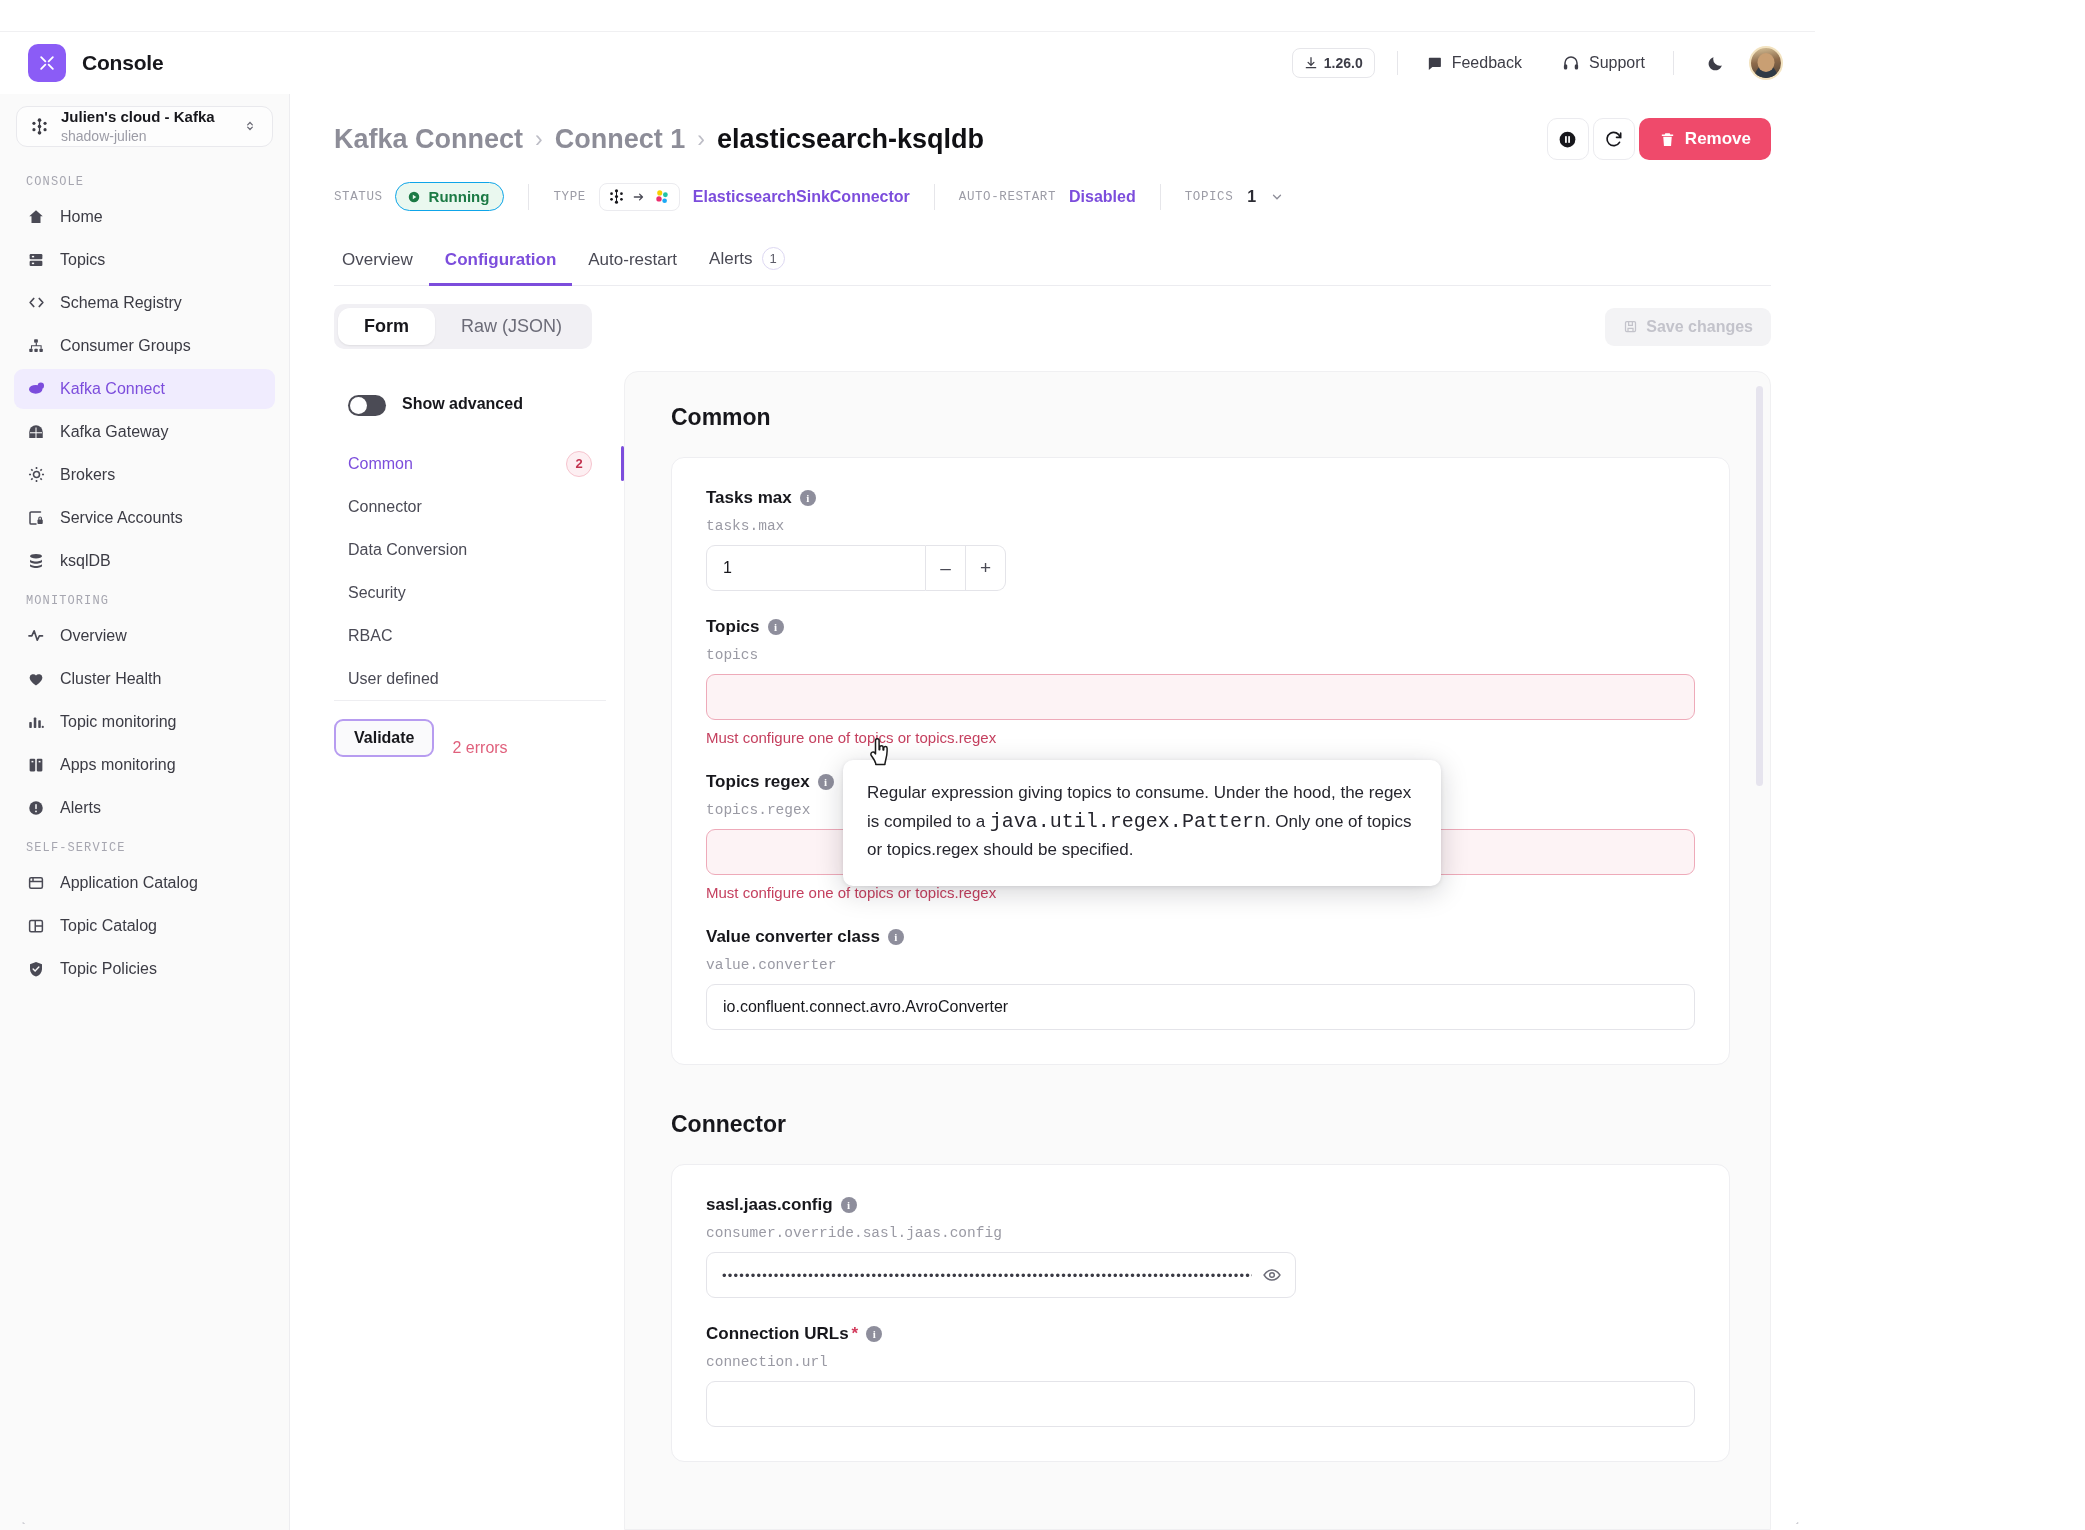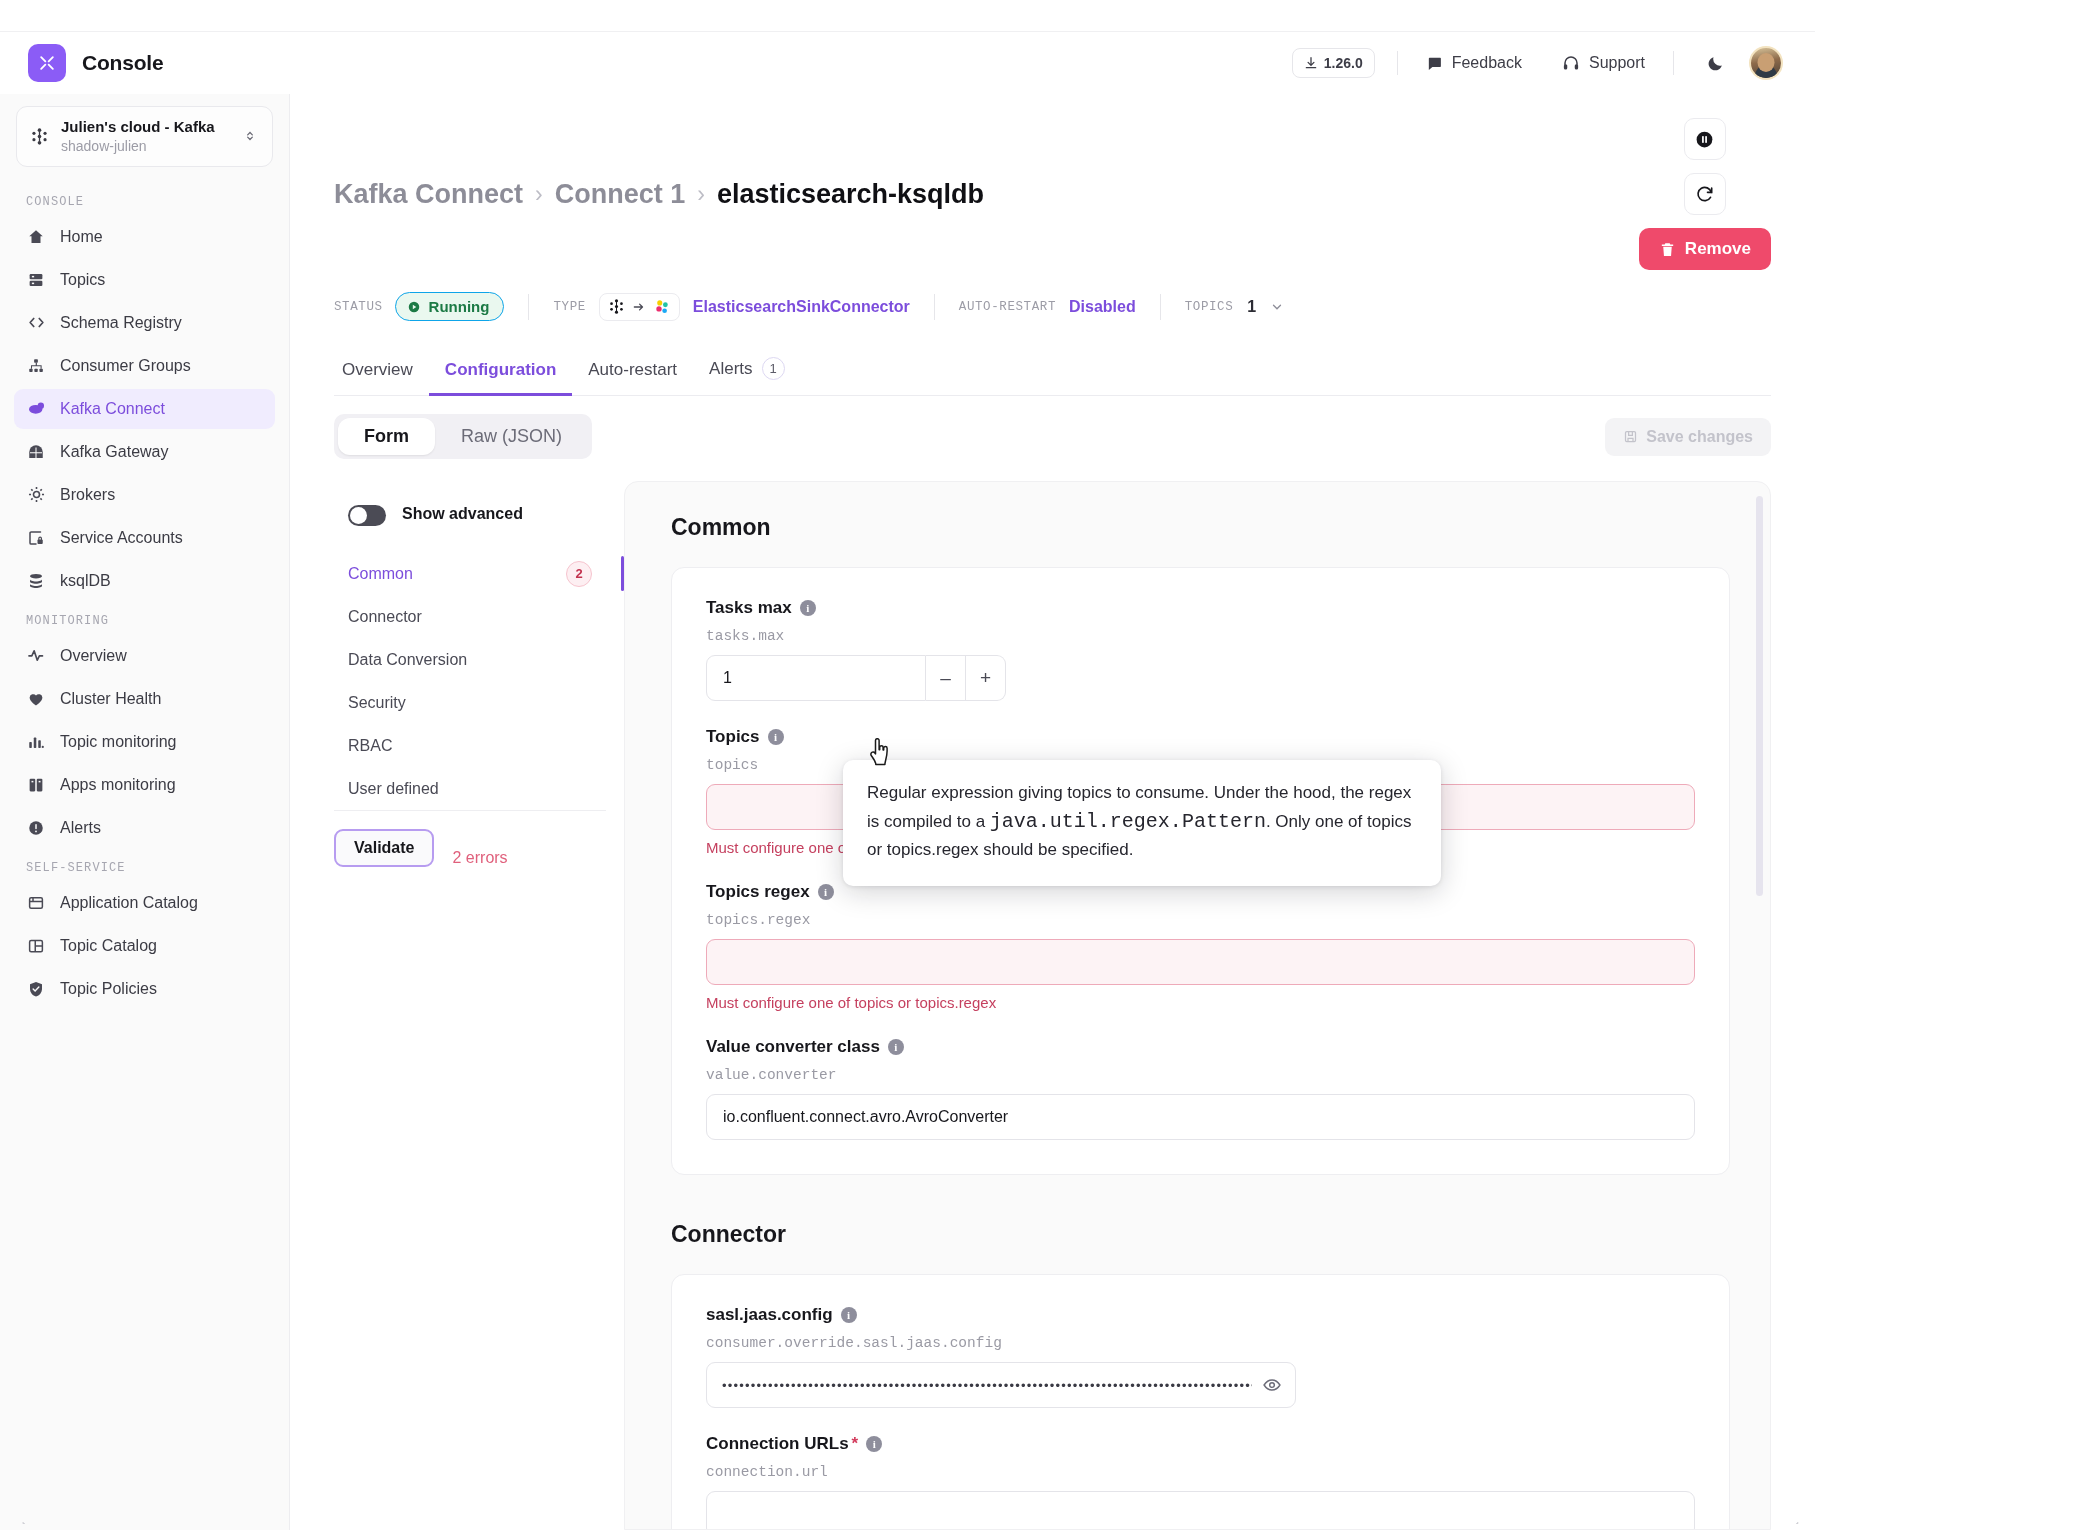--- a/index.html
+++ b/index.html
@@ -80,21 +80,21 @@
     width: 290px; flex: 0 0 290px;
     background: #fafafa;
     border-right: 1px solid #ededf0;
     display: flex; flex-direction: column;
     padding-top: 4px;
   }
   .cluster-picker {
     margin: 8px 16px 18px 16px;
     border: 1px solid #e9e9ed; border-radius: 11px;
     background: #fdfdfd;
-    padding: 11px 12px;
+    padding: 1px 12px;
     display: flex; align-items: center; gap: 12px;
     cursor: pointer;
   }
   .cluster-texts { flex: 1; min-width: 0; }
   .cluster-name { font-size: 15px; font-weight: 700; color: #17171c; line-height: 1.25; white-space: nowrap; }
   .cluster-sub { font-size: 14px; color: #9c9ca6; line-height: 1.3; }
   .navgroup-label {
     font-family: "Liberation Mono", monospace;
     font-size: 12px; letter-spacing: 1.1px; color: #a6a6b0;
     padding: 10px 0 8px 26px; font-weight: 400;
@@ -121,21 +121,21 @@
     font-size: 12px; color: #a6a6b0; margin-left: auto; margin-right: 18px;
   }
 
   
   .main { flex: 1; min-width: 0; display: flex; flex-direction: column; background: #ffffff; }
   .main-head { padding: 24px 44px 0 44px; }
   .crumbs { display: flex; align-items: center; gap: 12px; font-size: 27px; font-weight: 600; }
   .crumb { color: #8d8d98; cursor: pointer; }
   .crumb.last { color: #101014; font-weight: 700; cursor: default; }
   .crumb-sep { color: #bdbdc6; font-weight: 400; font-size: 23px; }
-  .head-actions { margin-left: auto; display: flex; align-items: center; gap: 13px; flex-direction: column; }
+  .head-actions { margin-left: auto; display: flex; align-items: center; gap: 4px; }
   .icon-btn {
     width: 42px; height: 42px; border-radius: 10px;
     border: 1px solid #ebebef; background: #fff;
     display: flex; align-items: center; justify-content: center; cursor: pointer;
   }
   .btn-remove {
     height: 42px; border-radius: 10px; border: none;
     background: #ef4a6b; color: #fff;
     display: flex; align-items: center; gap: 9px;
     padding: 0 20px; font-size: 17px; font-weight: 600; cursor: pointer;

